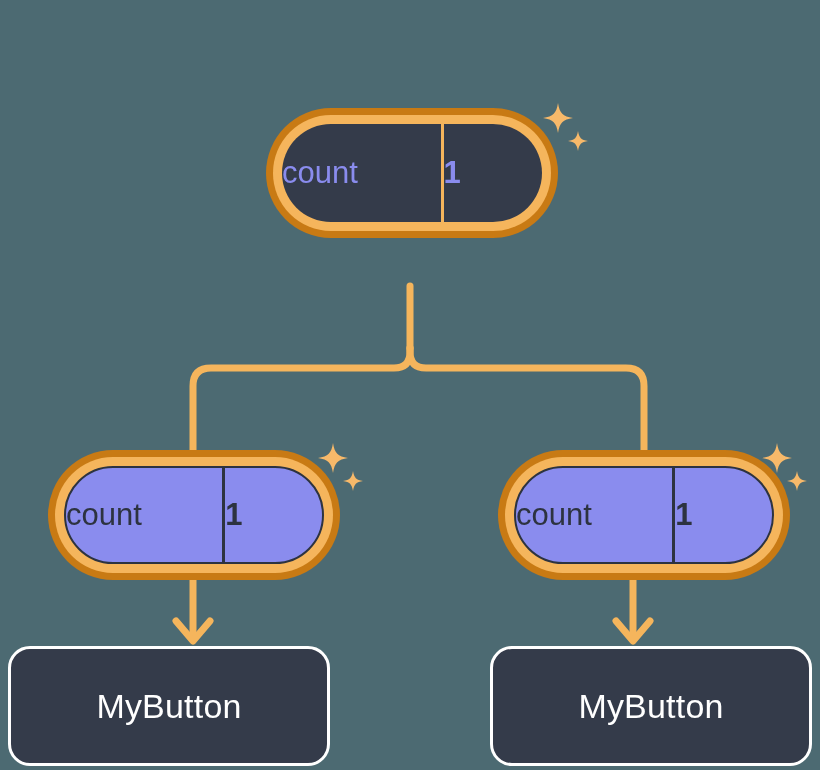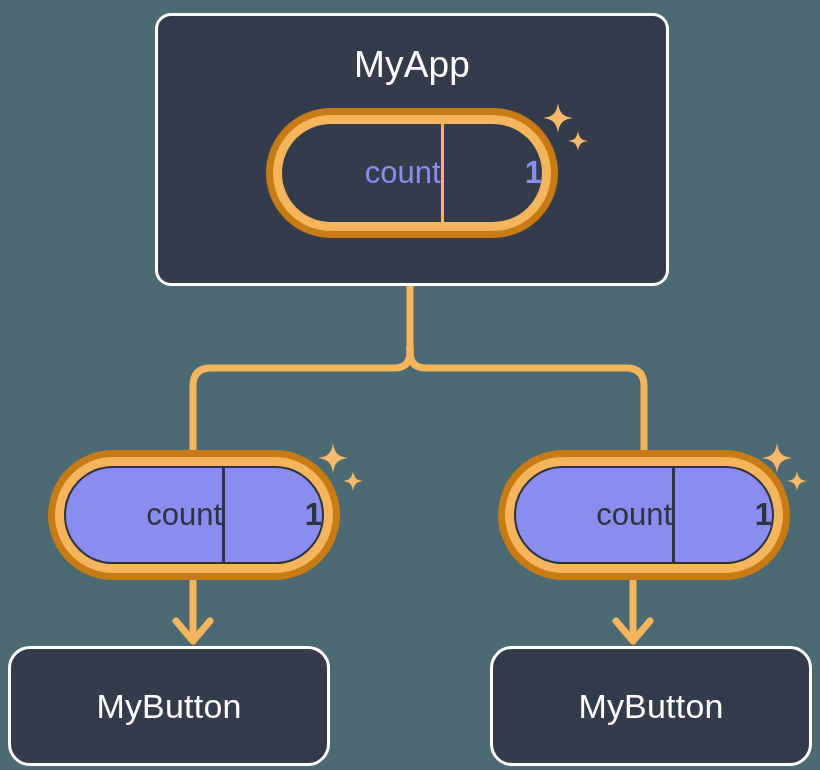--- a/index.html
+++ b/index.html
@@ -94,21 +94,21 @@
     flex: 1 1 auto;
     box-sizing: border-box;
     display: flex;
     align-items: stretch;
     border-radius: 999px;
     overflow: hidden;
   }
   .pill-key, .pill-val {
     display: flex;
     align-items: center;
-    justify-content: flex-end;
+    justify-content: flex-start;
     box-sizing: border-box;
   }
   .pill-key { flex: 0 0 61%; }
   .pill-val { flex: 1 1 auto; }
 
   
   .pill.root-pill {
     left: 266px;
     top: 108px;
     width: 292px;
@@ -179,23 +179,20 @@
 
     <path d="M 410 348 L 410 352 Q 410 368 426 368 L 626 368 Q 644 368 644 386 L 644 452" fill="none" stroke="#F5B55C" stroke-width="7" stroke-linecap="round" stroke-linejoin="round"></path>
 
     <path d="M 193 578 L 193 640" fill="none" stroke="#F5B55C" stroke-width="7" stroke-linecap="butt"></path>
     <path d="M 176 621 L 193 641 L 210 621" fill="none" stroke="#F5B55C" stroke-width="7" stroke-linecap="round" stroke-linejoin="round"></path>
 
     <path d="M 633 578 L 633 640" fill="none" stroke="#F5B55C" stroke-width="7" stroke-linecap="butt"></path>
     <path d="M 616 621 L 633 641 L 650 621" fill="none" stroke="#F5B55C" stroke-width="7" stroke-linecap="round" stroke-linejoin="round"></path>
   </svg>
 
-  <div class="comp-box root">
-    <div class="comp-title">MyApp</div>
-  </div>
 
   <div class="pill root-pill">
     <div class="pill-inner">
       <div class="pill-core">
         <div class="pill-key">
           <span class="pill-key-label">count</span>
         </div>
         <div class="pill-val">
           <span class="pill-val-label">1</span>
         </div>

